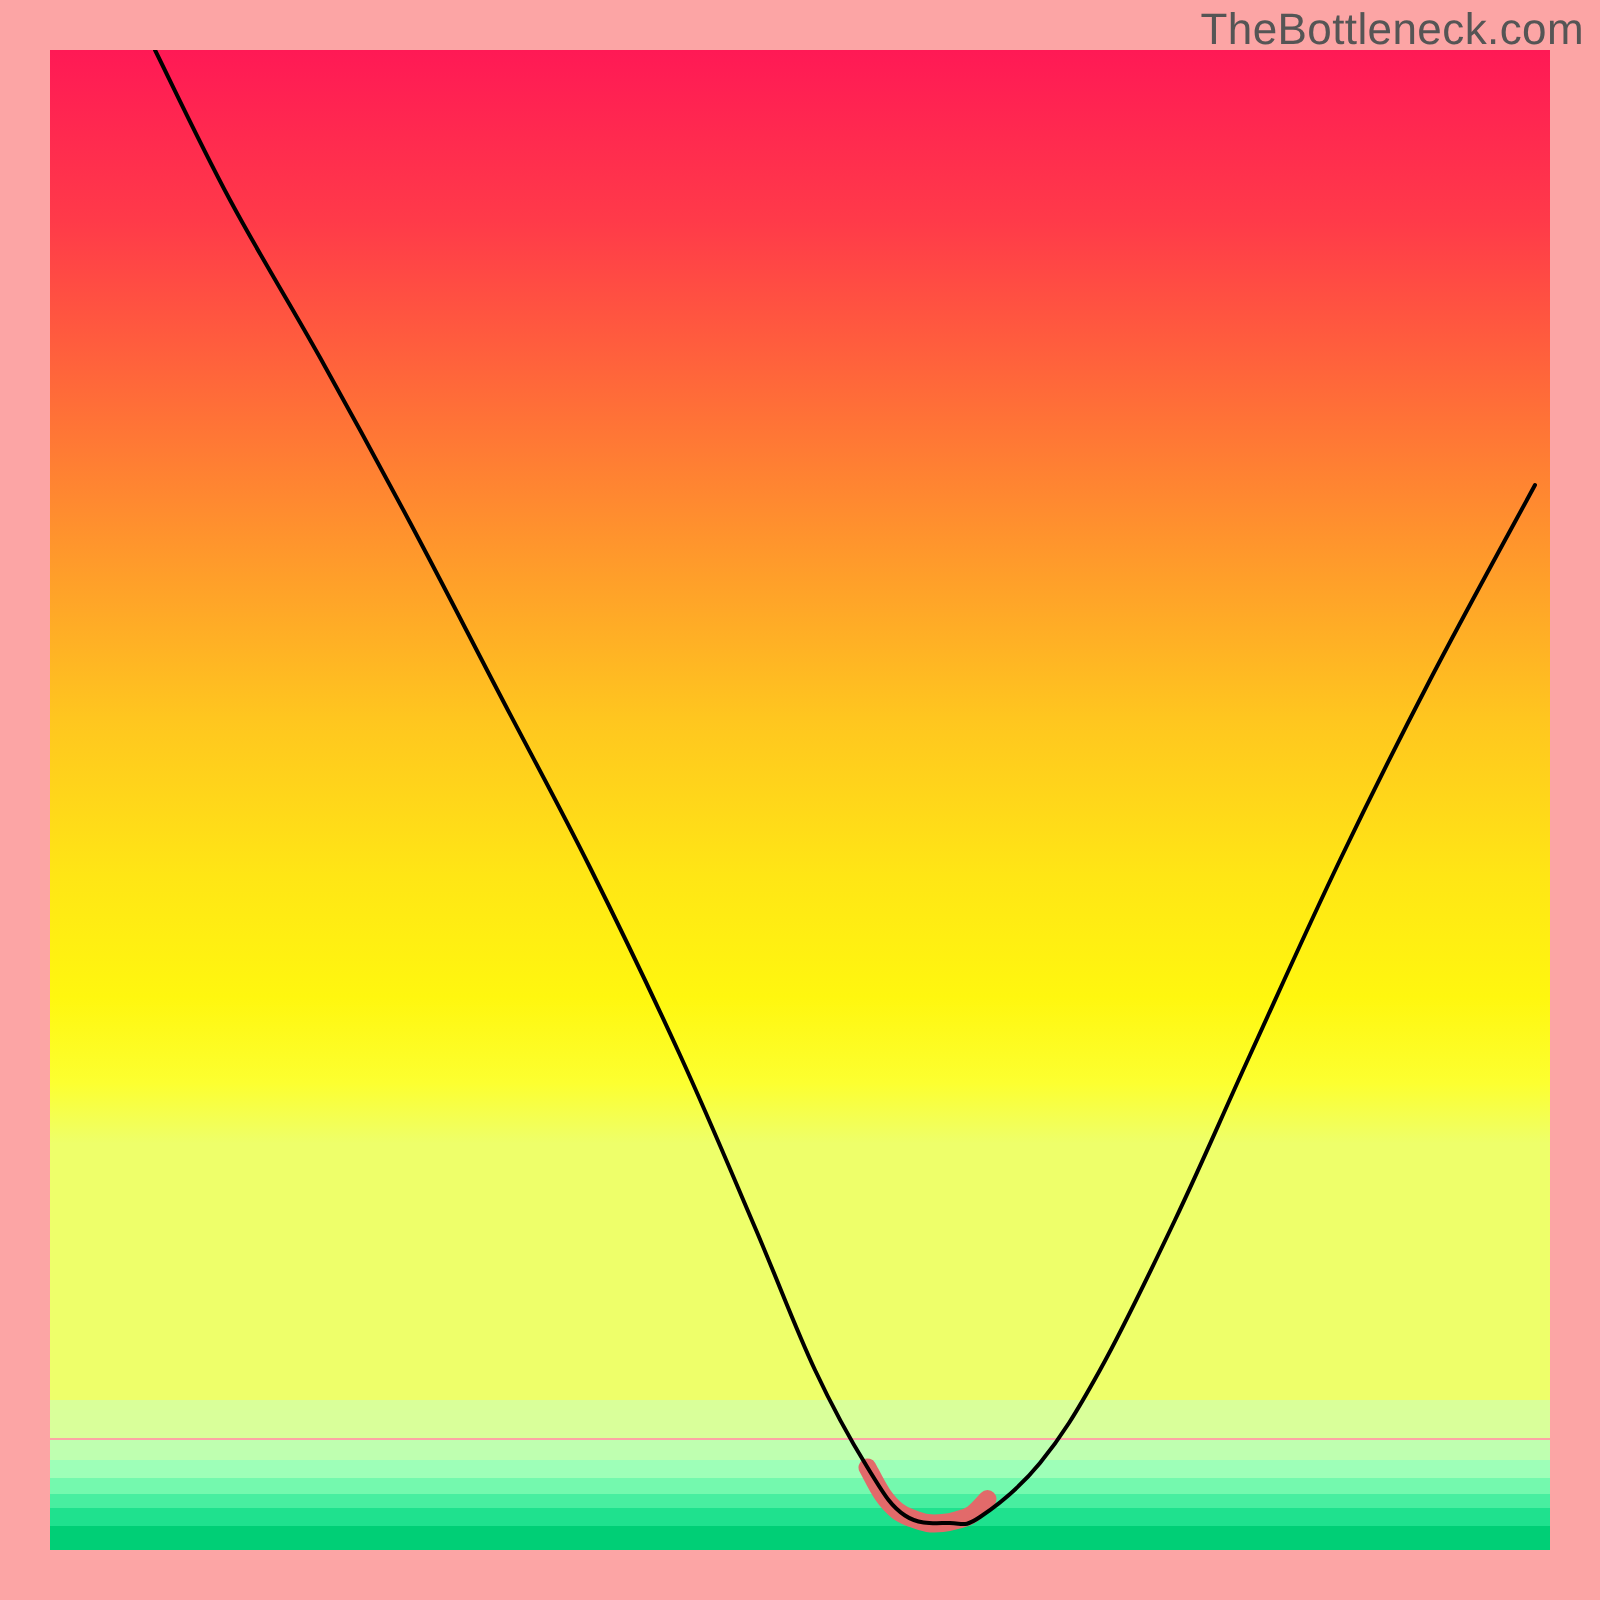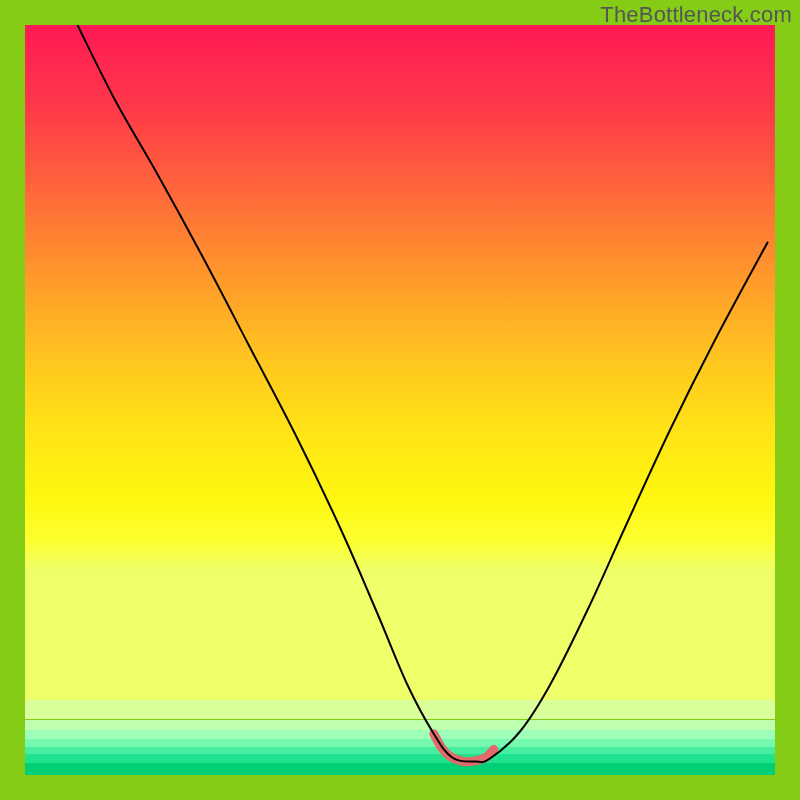--- a/index.html
+++ b/index.html
@@ -1,20 +1,20 @@
 <!DOCTYPE html>
 <html><head>
 <meta charset="utf-8">
 <style>
   * { margin: 0; padding: 0; box-sizing: border-box; }
   html, body { width: 800px; height: 800px; overflow: hidden; background: #000; }
   .frame {
     width: 800px;
     height: 800px;
-    background: #84cc16;
+    background: #fca5a5;
     position: relative;
   }
   .watermark {
     position: absolute;
     top: 2px;
     right: 8px;
     color: #555;
     font-family: Arial, Helvetica, sans-serif;
     font-size: 22px;
     font-weight: 400;

